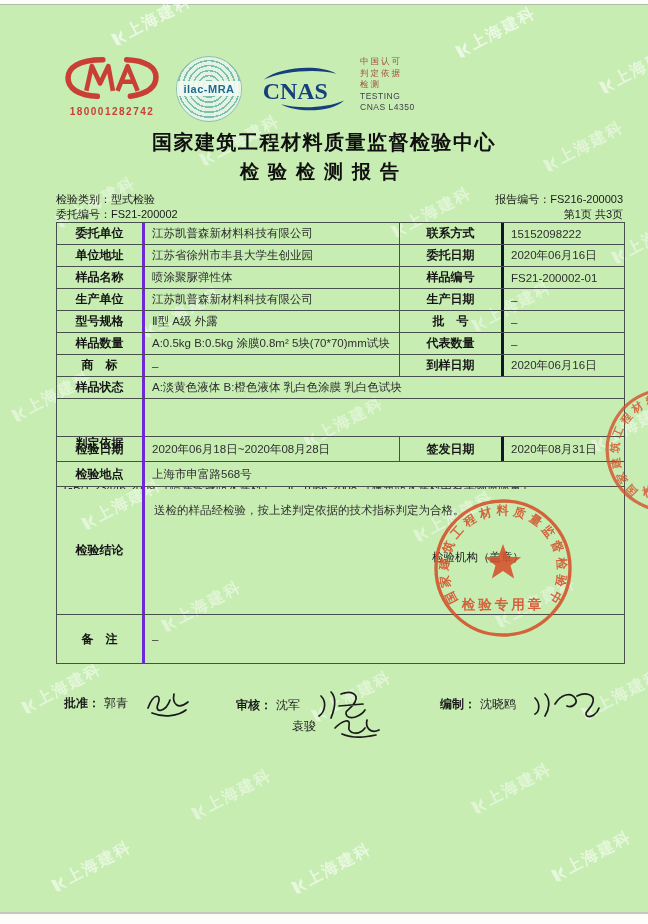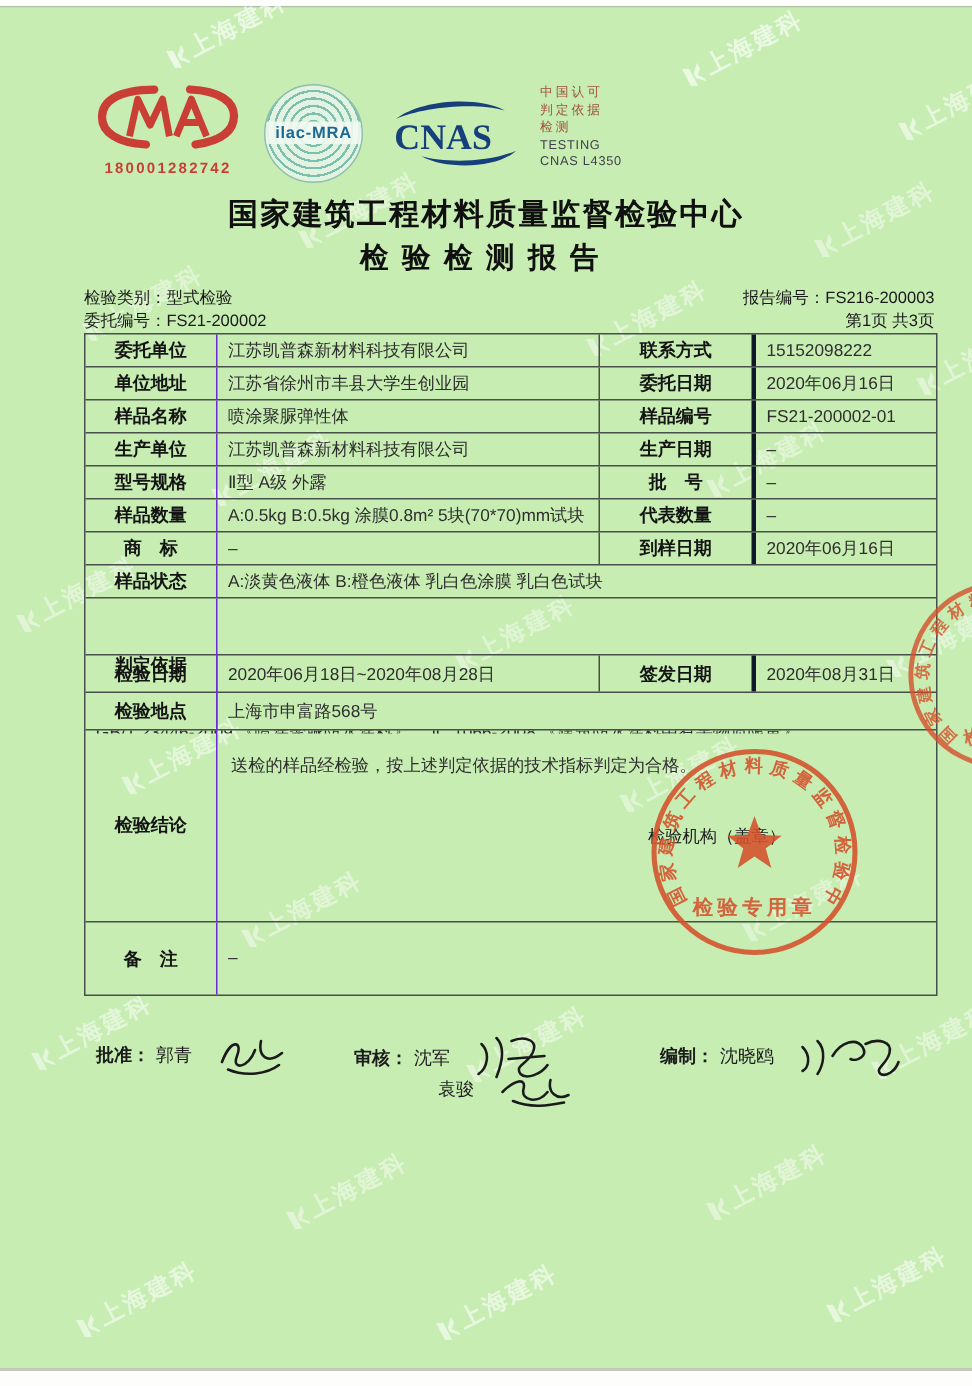--- a/index.html
+++ b/index.html
@@ -39,21 +39,21 @@
   .meta{position:absolute;left:56px;top:192px;width:567px;font-size:11px;color:#1a1a1a;}
   .meta .line{height:15px;line-height:15px;}
   .meta .lbl{font-weight:normal;}
   .meta .right{position:absolute;right:0;top:0;text-align:right;}
   .meta .right .line{text-align:right;}
 
   
   #report-table{position:absolute;left:56px;top:222px;width:567px;border:1.4px solid #47504a;z-index:2;}
   .row{display:flex;border-bottom:1px solid #47504a;box-sizing:border-box;}
   .row:last-child{border-bottom:none;}
-  .c1{width:88px;flex:0 0 88px;border-right:1px solid #6d28d9;display:flex;align-items:center;
+  .c1{width:88px;flex:0 0 88px;border-right:3px solid #6d28d9;display:flex;align-items:center;
       justify-content:center;font-size:12px;font-weight:bold;color:#141414;text-align:center;box-sizing:border-box;}
   .c2{flex:1 1 auto;display:flex;align-items:center;padding:1px 7px;font-size:11.5px;color:#2e2e2e;
       border-right:1px solid #47504a;box-sizing:border-box;overflow:hidden;}
   .c2.span{border-right:none;}
   .c3{width:104px;flex:0 0 104px;border-right:3px solid #0f172a;display:flex;align-items:center;
       justify-content:center;font-size:12px;font-weight:bold;color:#141414;text-align:center;box-sizing:border-box;}
   .c4{width:120px;flex:0 0 120px;display:flex;align-items:center;padding:1px 7px;font-size:11.5px;color:#2e2e2e;box-sizing:border-box;}
   .c2.conclusion{display:block;position:relative;padding:0;}
   .conc-text{padding:16px 10px 0 9px;font-size:11.5px;color:#2e2e2e;}
   .seal-caption{position:absolute;left:287px;top:63px;font-size:11.5px;color:#222;}

